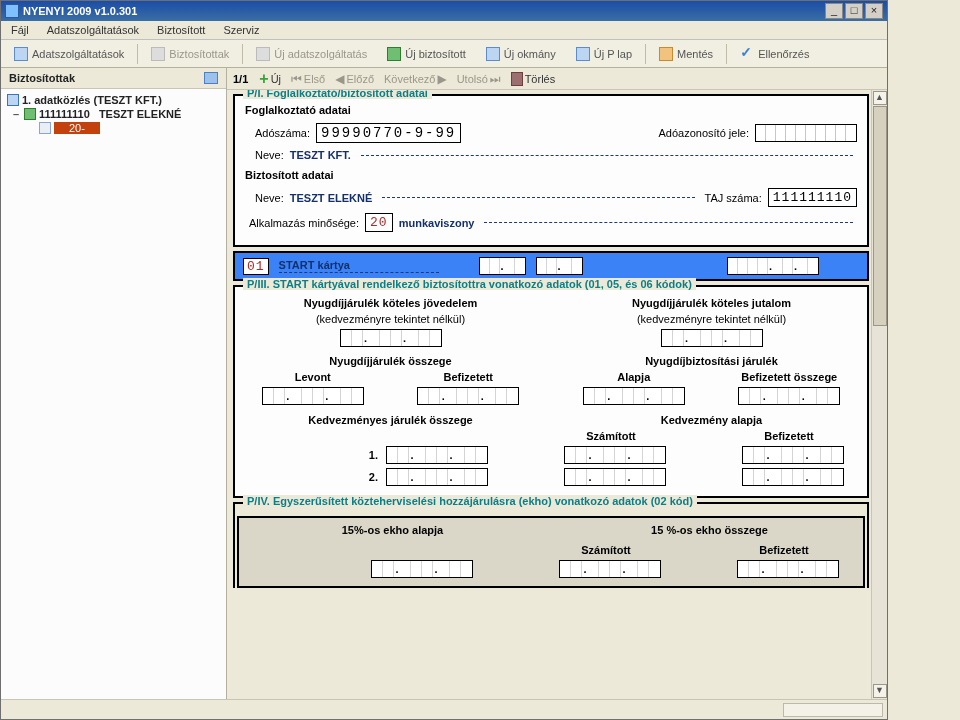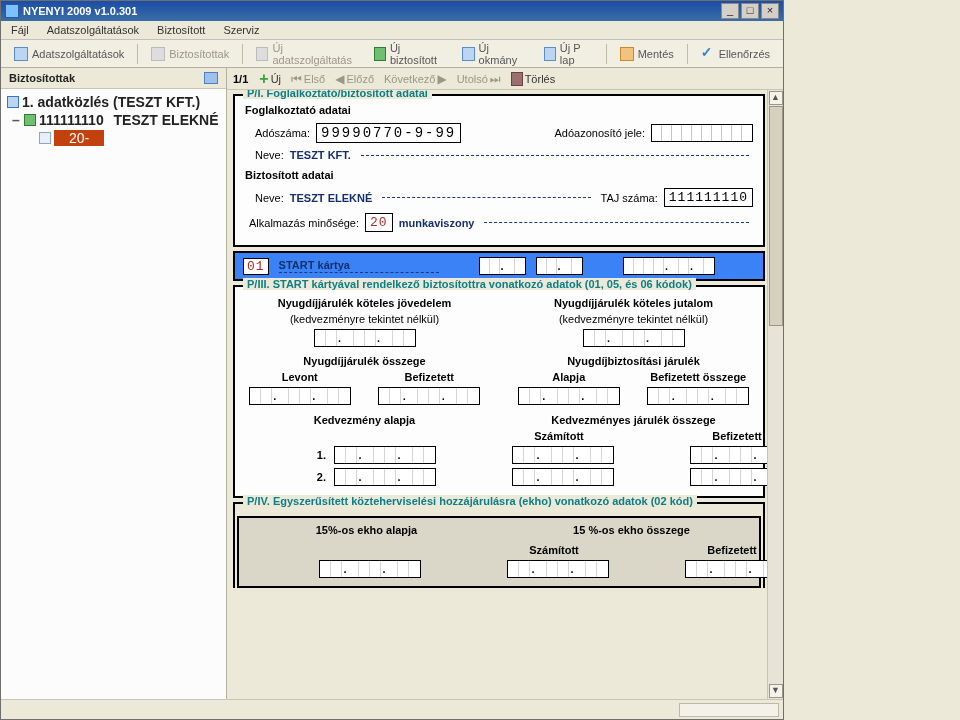--- a/index.html
+++ b/index.html
@@ -1,17 +1,17 @@
 <!DOCTYPE html>
 <html><head>
 <meta charset="utf-8">
 <style>
   * { box-sizing: border-box; }
   html, body { margin: 0; padding: 0; font-family: Tahoma, Arial, sans-serif; font-size: 11px; background: #ece9d8; }
-  #app { width: 784px; height: 720px; border: 1px solid #6f6f6f; display: flex; flex-direction: column; background: #ece9d8; }
+  #app { width: 888px; height: 720px; border: 1px solid #6f6f6f; display: flex; flex-direction: column; background: #ece9d8; }
   
   .titlebar { height: 20px; background: linear-gradient(#1b4da6,#3a6ea5); color: #fff; display: flex; align-items: center; padding: 0 4px; justify-content: space-between; }
   .titlebar-left { display: flex; align-items: center; gap: 4px; font-weight: bold; }
   .title-icon { width: 14px; height: 14px; background: #7fc1ff; border: 1px solid #2a5a9e; display:inline-block;}
   .winbtns { display: flex; gap: 2px; }
   .winbtn { width: 18px; height: 16px; background: #d4d0c8; border: 1px solid #888; color: #222; text-align: center; line-height: 12px; font-family: Arial; font-size: 11px; cursor: pointer; }
   
   .menubar { height: 19px; background: #ece9d8; border-bottom: 1px solid #c0c0c0; display: flex; align-items: center; padding: 0 6px; gap: 10px; color: #333; }
   .menuitem { cursor: pointer; padding: 1px 4px; }
   
@@ -23,21 +23,21 @@
   .sep { width:1px; height:20px; background:#c0bba8;}
   .ico.green{background:#6fbf73;border-color:#2f7d32;}
   .ico.orange{background:#f2c27f;border-color:#c78a2f;}
   .ico.check{background:none;border:none;position:relative;}
   .ico.check::before{content:"✓";color:#3a82d6;font-weight:bold;font-size:14px;position:absolute;top:-3px;left:0;}
   
   .body { flex: 1; display: flex; overflow: hidden; }
   .sidebar { width: 226px; border-right: 1px solid #b5b1a1; background:#fcfcfc; display:flex; flex-direction:column;}
   .side-hdr { display:flex; align-items:center; justify-content:space-between; padding:4px 8px; font-weight:bold; color:#222; background:#ece9d8; border-bottom:1px solid #c8c5b6;}
   .side-hdr .ppl{width:14px;height:12px;background:#9cc1eb;border:1px solid #4d7fc4;}
-  .tree { padding:4px 4px; font-size:14px;}
+  .tree { padding:4px 4px; font-size:11px;}
   .tree-row { display:flex; align-items:center; gap:3px; padding:1px 2px; white-space:nowrap; color:#222;}
   .tree-row .tico{width:12px;height:12px;display:inline-block;border:1px solid #3b74bc;background:#bcd5f2;}
   .tree-row .tico.green{background:#6fbf73;border-color:#2f7d32;}
   .tree-row .tico.pg{background:#eaeef7;border-color:#8aa6cf;}
   .tree-row.bold{font-weight:bold;}
   .tree-sel{background:#c2410c;color:#fff;padding:0 15px;}
   .tw{display:inline-block;width:10px;text-align:center;color:#555;}
   
   .content { flex:1; background:#ece9d8; display:flex; flex-direction:column; overflow:hidden;}
   .tabrow { height:20px; display:flex; align-items:flex-end; padding-left:4px; gap:0;}
@@ -397,25 +397,25 @@
                         <span class="d">.</span>
                         <span class="c"></span>
                         <span class="c"></span>
                         <span class="c"></span>
                       </span></div>
                 </div>
               </div>
             </div>
             <div class="cols mt8">
               <div class="col">
+                <span class="bold">Kedvezményes járulék összege</span>
+              </div>
+              <div class="col">
                   <span class="bold">Kedvezmény alapja</span>
                 </div>
-              <div class="col">
-                <span class="bold">Kedvezményes járulék összege</span>
-              </div>
             </div>
             <div style="display:flex;align-items:center;gap:8px;justify-content:center;" class="mt4">
               <span style="flex:0 0 290px;"></span>
               <span class="bold" style="flex:0 0 170px;text-align:center;">Számított</span>
               <span class="bold" style="flex:0 0 170px;text-align:center;">Befizetett</span>
             </div>
             <div style="display:flex;align-items:center;gap:8px;justify-content:center;" class="mt4">
               <span style="flex:0 0 120px;text-align:right;" class="bold">1.</span>
               <span class="segnum" style="flex:0 0 auto;">
                   <span class="c"></span>

